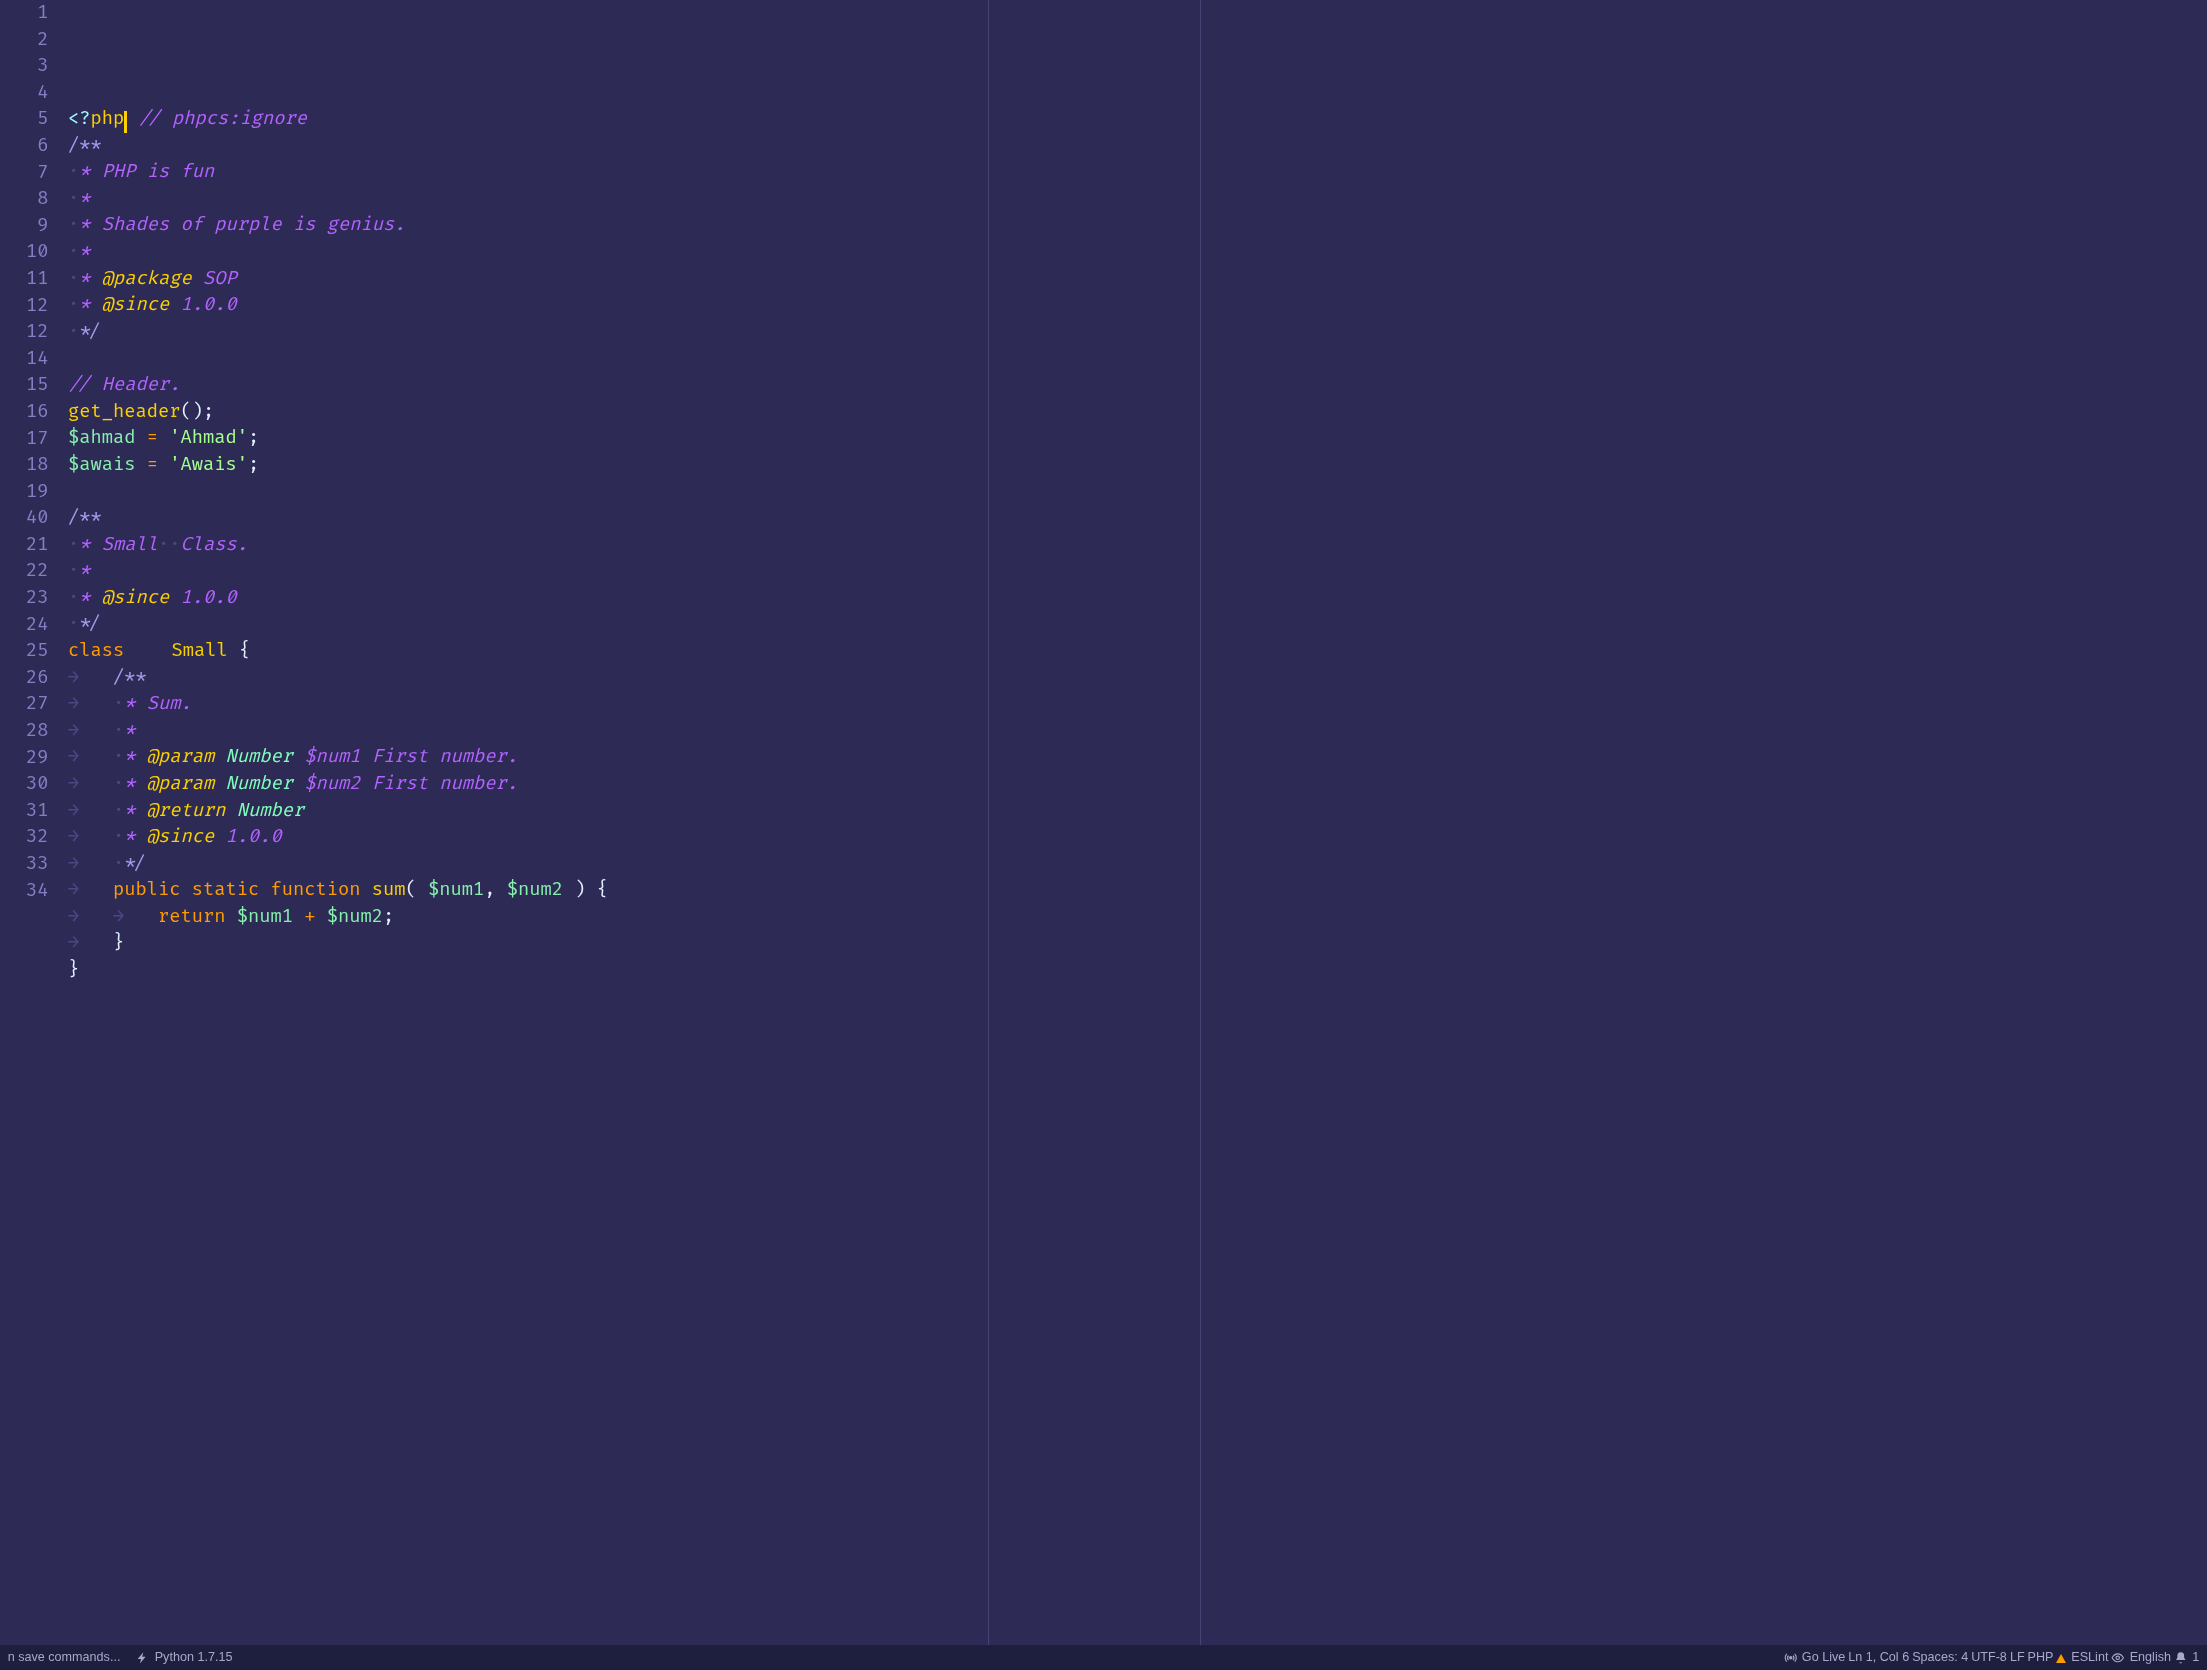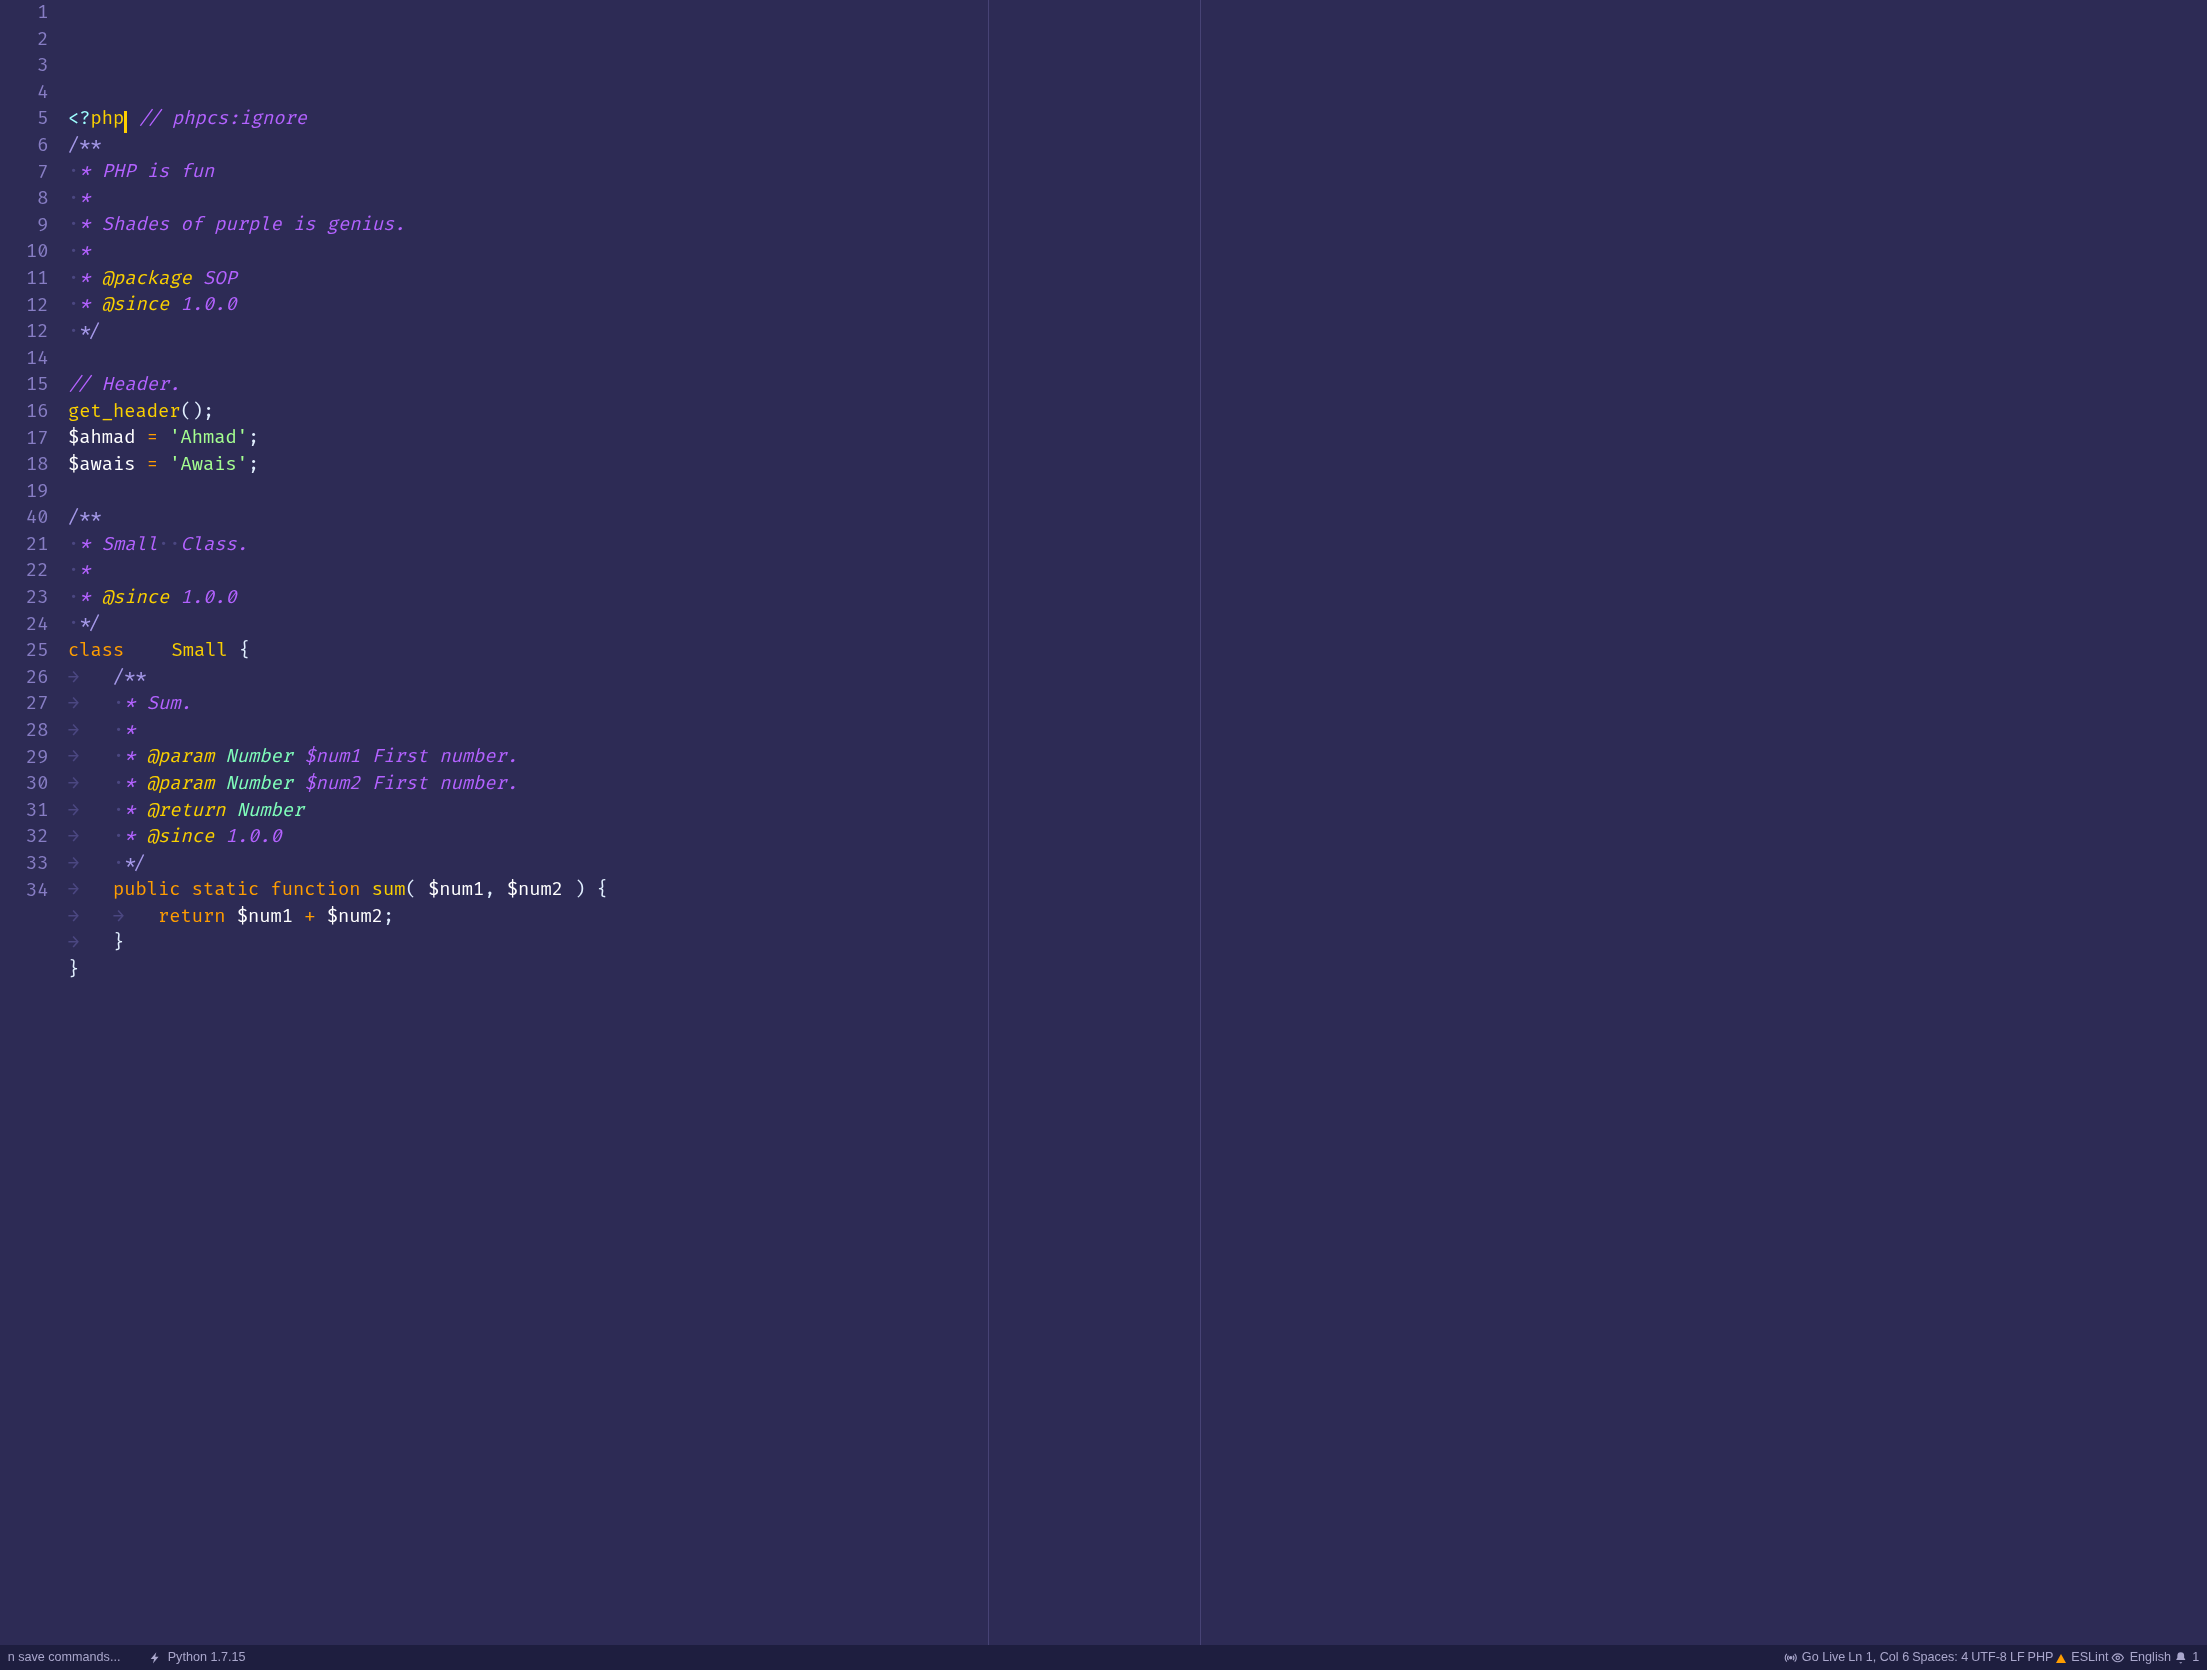--- a/index.html
+++ b/index.html
@@ -55,42 +55,42 @@
   vertical-align: text-bottom;
   margin-bottom: -2.9px;
 }
 
 .tok-tag { color: #9effff; font-style: normal; }
 .tok-comment { color: #b362ff; }
 .tok-commstar { color: #a599e9; }
 .tok-doctag { color: #fad000; }
 .tok-kw { color: #ff9d00; font-style: normal; }
 .tok-fn { color: #fad000; font-style: normal; }
-.tok-var { color: #ffffff; font-style: normal; margin-top: 15px; }
+.tok-var { color: #86efac; font-style: normal; margin-top: 15px; }
 .tok-str { color: #a5ff90; font-style: normal; }
 .tok-type { color: #80ffbb; font-style: italic; }
 .tok-op { color: #ff9d00; font-style: normal; }
 .tok-punc { color: #e1efff; font-style: normal; }
 .tok-class { color: #fad000; font-style: normal; margin-left: 36px; }
 .ws-dot { color: #4b4781; font-style: normal; }
 .ws-arr { color: #4b4781; font-style: normal; }
 .non-ital { font-style: normal; }
 
 .statusbar {
   height: 25px;
   background: #1e1e3f;
   color: #aaa7cc;
   font-family: -apple-system, "Segoe UI", sans-serif;
   font-size: 12.6px;
   display: flex;
   align-items: center;
   padding: 0 7.7px;
   gap: 3.9px;
 }
-.sb-left { display: flex; align-items: center; gap: 29px; }
+.sb-left { display: flex; align-items: center; gap: 16px; }
 .sb-right { margin-left: auto; display: flex; align-items: center; gap: 3px; }
 .sb-item { display: inline-flex; align-items: center; gap: 4.8px; cursor: pointer; }
 .sb-icon { display: inline-flex; width: 13.5px; height: 13.5px; }
 .tri { width:0;height:0;border-left:5.8px solid transparent;border-right:5.8px solid transparent;border-bottom:9.7px solid #ff9d00;display:inline-block;margin-bottom:-1px; }
 </style>
 </head>
 <body>
 
 <div class="editor-area">
   <div class="gutter" id="gutter">

